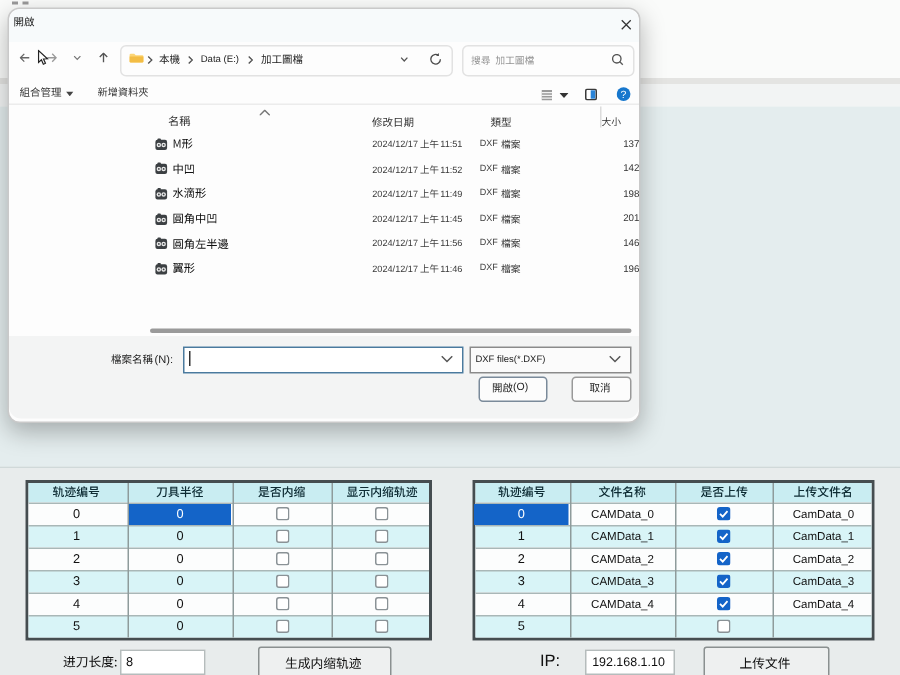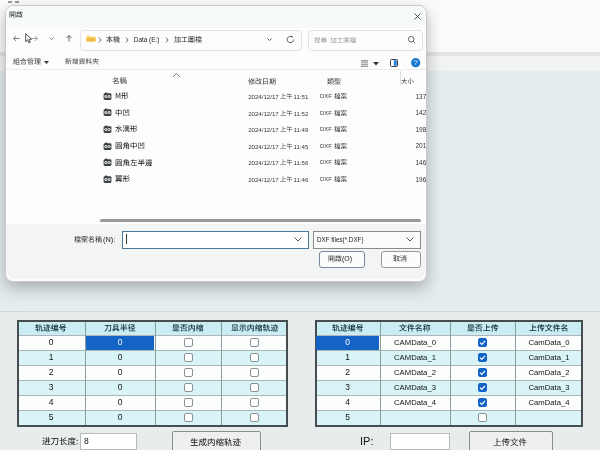--- a/index.html
+++ b/index.html
@@ -416,16 +416,17 @@
     </svg>
     <div class="abs" style="left:80px;top:433px;width:55px;height:15px;background:#fff;border:1px solid #b5bcbc"></div>
     <span style="position:absolute;left:84.0px;top:436.3px;font-size:8.5px;color:#111;white-space:pre;">8</span>
     <span style="position:absolute;left:149.0px;top:457px;font-size:8.5px;color:#111;white-space:pre;margin-left:44px;">mm</span>
     <div class="abs" style="left:172px;top:431px;width:87px;height:22px;background:#eef0f0;border:1px solid #8a9090;border-radius:2px"></div>
     <svg width="51.0" height="10.4" viewBox="0 0 51.0 10.4" style="position:absolute;left:190.0px;top:438.2px;overflow:visible">
       <path transform="translate(0,7.31)" d="M1.8 -5.5H7.7V-4.9H1.8ZM1.4 -3H7.4V-2.4H1.4ZM0.5 -0.2H8.1V0.4H0.5ZM3.9 -7.1H4.6V0.1H3.9ZM2 -7 2.7 -6.9Q2.5 -6.2 2.2 -5.6Q2 -5 1.7 -4.4Q1.4 -3.9 1 -3.5Q1 -3.5 0.9 -3.6Q0.8 -3.7 0.6 -3.7Q0.5 -3.8 0.5 -3.8Q0.8 -4.2 1.1 -4.7Q1.4 -5.2 1.6 -5.8Q1.9 -6.4 2 -7Z M10 -4H12.1V-3.4H10ZM11.8 -4H12.4Q12.4 -4 12.4 -3.9Q12.4 -3.9 12.4 -3.8Q12.4 -3.7 12.4 -3.7Q12.4 -2.7 12.4 -2.1Q12.4 -1.5 12.3 -1.2Q12.3 -0.9 12.2 -0.8Q12.1 -0.7 11.9 -0.6Q11.8 -0.6 11.6 -0.6Q11.5 -0.6 11.2 -0.6Q10.9 -0.6 10.6 -0.6Q10.6 -0.7 10.6 -0.9Q10.5 -1 10.4 -1.2Q10.7 -1.1 11 -1.1Q11.2 -1.1 11.4 -1.1Q11.4 -1.1 11.5 -1.1Q11.6 -1.2 11.6 -1.2Q11.7 -1.3 11.7 -1.6Q11.8 -1.8 11.8 -2.4Q11.8 -2.9 11.8 -3.8ZM14.2 -6.7 14.6 -7.1Q14.9 -7 15.1 -6.8Q15.4 -6.6 15.7 -6.5Q16 -6.3 16.1 -6.1L15.7 -5.7Q15.6 -5.8 15.3 -6Q15.1 -6.2 14.8 -6.4Q14.5 -6.6 14.2 -6.7ZM15.4 -4.4 16.1 -4.2Q15.5 -2.6 14.6 -1.4Q13.6 -0.1 12.3 0.6Q12.3 0.6 12.2 0.5Q12.1 0.4 12 0.3Q11.9 0.2 11.9 0.1Q13.2 -0.6 14.1 -1.7Q14.9 -2.9 15.4 -4.4ZM10 -5.7H16.6V-5.1H10ZM9.6 -5.7H10.3V-3.3Q10.3 -2.8 10.2 -2.3Q10.2 -1.8 10.1 -1.2Q10 -0.7 9.8 -0.2Q9.6 0.3 9.3 0.7Q9.3 0.7 9.2 0.6Q9.1 0.5 9 0.4Q8.9 0.4 8.8 0.3Q9.2 -0.2 9.3 -0.8Q9.5 -1.5 9.5 -2.1Q9.6 -2.8 9.6 -3.3ZM13.1 -7.1H13.8Q13.8 -6 13.9 -4.9Q14 -3.8 14.1 -2.9Q14.3 -2.1 14.5 -1.4Q14.8 -0.7 15.1 -0.4Q15.4 -0 15.7 -0Q15.9 -0 16 -0.4Q16.1 -0.8 16.1 -1.6Q16.2 -1.5 16.4 -1.4Q16.5 -1.3 16.7 -1.3Q16.6 -0.5 16.5 -0.1Q16.4 0.3 16.2 0.5Q16 0.6 15.7 0.6Q15.2 0.6 14.9 0.3Q14.5 0 14.2 -0.5Q14 -1 13.8 -1.7Q13.5 -2.4 13.4 -3.3Q13.3 -4.2 13.2 -5.1Q13.1 -6.1 13.1 -7.1Z M20.8 -3.7 21.3 -4Q21.6 -3.8 22 -3.4Q22.4 -3.1 22.7 -2.8Q23 -2.4 23.3 -2.1Q23.6 -1.8 23.8 -1.6L23.3 -1.1Q23.1 -1.4 22.8 -1.7Q22.5 -2 22.2 -2.4Q21.9 -2.7 21.5 -3.1Q21.2 -3.4 20.8 -3.7ZM20.9 -7.1H21.6V-5.5Q21.6 -5.1 21.5 -4.6Q21.5 -4.2 21.4 -3.7Q21.2 -3.2 21 -2.8Q20.7 -2.3 20.2 -1.9Q19.8 -1.4 19.1 -1Q19.1 -1.1 19 -1.2Q18.9 -1.3 18.9 -1.4Q18.8 -1.5 18.7 -1.5Q19.3 -1.9 19.7 -2.3Q20.2 -2.7 20.4 -3.1Q20.6 -3.5 20.8 -3.9Q20.9 -4.3 20.9 -4.7Q20.9 -5.1 20.9 -5.5ZM17.8 -5.7H24.3V-5.1H18.5V0.7H17.8ZM24.1 -5.7H24.7V-0.2Q24.7 0.1 24.6 0.3Q24.5 0.5 24.3 0.6Q24.1 0.6 23.7 0.7Q23.3 0.7 22.7 0.7Q22.7 0.6 22.7 0.5Q22.6 0.3 22.6 0.2Q22.5 0.1 22.5 0Q22.8 0 23.1 0Q23.3 0 23.5 0Q23.8 0 23.8 0Q24 0 24 -0Q24.1 -0.1 24.1 -0.2Z M26.1 -1.5Q26.1 -1.6 26 -1.7Q26 -1.8 26 -1.9Q25.9 -2 25.9 -2.1Q26 -2.1 26.2 -2.3Q26.3 -2.4 26.5 -2.7Q26.6 -2.8 26.8 -3Q27 -3.3 27.2 -3.7Q27.4 -4 27.6 -4.4Q27.9 -4.9 28.1 -5.3L28.6 -5Q28.1 -4.1 27.6 -3.3Q27 -2.5 26.5 -1.9V-1.9Q26.5 -1.9 26.4 -1.8Q26.4 -1.8 26.3 -1.7Q26.2 -1.7 26.1 -1.6Q26.1 -1.6 26.1 -1.5ZM26.1 -1.5 26 -2.1 26.3 -2.3 28.2 -2.7Q28.2 -2.6 28.2 -2.4Q28.2 -2.3 28.2 -2.2Q27.6 -2 27.2 -1.9Q26.8 -1.8 26.6 -1.7Q26.3 -1.7 26.2 -1.6Q26.1 -1.6 26.1 -1.5ZM26 -3.6Q26 -3.7 26 -3.8Q26 -3.9 25.9 -4Q25.9 -4.1 25.8 -4.2Q26 -4.2 26.1 -4.3Q26.2 -4.5 26.3 -4.7Q26.4 -4.8 26.5 -5Q26.6 -5.3 26.8 -5.6Q27 -6 27.1 -6.3Q27.3 -6.7 27.4 -7.1L28 -6.9Q27.8 -6.3 27.5 -5.8Q27.3 -5.3 27 -4.8Q26.7 -4.3 26.4 -3.9V-3.9Q26.4 -3.9 26.4 -3.9Q26.3 -3.8 26.2 -3.8Q26.1 -3.8 26.1 -3.7Q26 -3.6 26 -3.6ZM26 -3.6 26 -4.1 26.3 -4.2 27.8 -4.4Q27.8 -4.3 27.8 -4.1Q27.7 -4 27.7 -3.9Q27.2 -3.8 26.9 -3.8Q26.6 -3.7 26.4 -3.7Q26.3 -3.7 26.2 -3.6Q26.1 -3.6 26 -3.6ZM25.9 -0.5Q26.4 -0.6 27 -0.8Q27.7 -1.1 28.4 -1.4L28.5 -0.8Q27.9 -0.6 27.2 -0.3Q26.6 -0.1 26 0.2ZM31.5 -4.6 32.1 -4.5Q32 -4.1 31.9 -3.7Q31.8 -3.3 31.7 -3.1L31.2 -3.2Q31.2 -3.4 31.3 -3.6Q31.3 -3.9 31.4 -4.2Q31.4 -4.4 31.5 -4.6ZM28.6 -6.3H33.6V-5H33V-5.8H29.2V-4.9H28.6ZM29.5 -5.2 30.1 -5.1Q29.9 -4.5 29.7 -4Q29.5 -3.4 29.2 -2.9Q28.9 -2.4 28.5 -2.1Q28.5 -2.1 28.4 -2.3Q28.3 -2.4 28.2 -2.5Q28.5 -2.8 28.8 -3.3Q29 -3.8 29.2 -4.3Q29.4 -4.7 29.5 -5.2ZM30.2 -4.8H33.5V-4.3H30.2ZM30.5 -1.9H33V-1.4H30.5ZM30.3 -3.4H33.3V0.6H32.8V-2.9H30.8V0.7H30.3ZM29.1 -3.5 29.6 -4 29.6 -4V0.7H29.1ZM30.5 -7 31 -7.2Q31.2 -6.9 31.3 -6.7Q31.5 -6.4 31.6 -6.2L31 -6Q30.9 -6.2 30.8 -6.5Q30.6 -6.8 30.5 -7ZM30.6 -0.2H33V0.3H30.6Z M34.4 -6.1H37.9V-5.5H34.4ZM36.3 -4.8H36.9V0.6H36.3ZM34.3 -1.4Q34.8 -1.5 35.4 -1.6Q36 -1.7 36.6 -1.8Q37.3 -1.9 37.9 -2L38 -1.5Q37.1 -1.3 36.1 -1.1Q35.2 -0.9 34.5 -0.8ZM34.7 -2.8Q34.7 -2.9 34.6 -3Q34.6 -3.1 34.6 -3.2Q34.5 -3.3 34.5 -3.4Q34.6 -3.4 34.7 -3.6Q34.8 -3.8 34.9 -4.1Q35 -4.2 35.1 -4.5Q35.2 -4.9 35.4 -5.3Q35.5 -5.7 35.6 -6.2Q35.7 -6.7 35.8 -7.2L36.5 -7Q36.3 -6.3 36.1 -5.6Q35.9 -5 35.6 -4.3Q35.4 -3.7 35.1 -3.2V-3.2Q35.1 -3.2 35.1 -3.1Q35 -3.1 34.9 -3Q34.8 -3 34.7 -2.9Q34.7 -2.9 34.7 -2.8ZM34.7 -2.8V-3.3L35 -3.5H37.9V-2.9H35.3Q35.1 -2.9 34.9 -2.9Q34.7 -2.9 34.7 -2.8ZM39 -7.1H39.6V-5.2Q39.6 -4.6 39.5 -3.9Q39.5 -3.2 39.4 -2.4Q39.2 -1.6 38.9 -0.8Q38.6 0 38.1 0.7Q38 0.7 37.9 0.6Q37.9 0.5 37.8 0.4Q37.7 0.4 37.6 0.3Q38.1 -0.3 38.4 -1.1Q38.7 -1.8 38.8 -2.6Q38.9 -3.3 39 -4Q39 -4.7 39 -5.2ZM38 -5.3H40.8V-4.7H38ZM40.5 -5.3H41.1V-0.3Q41.1 -0.1 41.1 -0.1Q41.2 -0.1 41.3 -0.1H41.5Q41.6 -0.1 41.6 -0.1Q41.6 -0.2 41.6 -0.5Q41.7 -0.8 41.7 -1.2Q41.8 -1.2 41.9 -1.1Q42.1 -1 42.2 -1Q42.2 -0.4 42.1 -0.1Q42.1 0.2 41.9 0.3Q41.8 0.5 41.5 0.5H41.2Q40.8 0.5 40.7 0.3Q40.5 0.2 40.5 -0.3Z M49.2 -4.4 49.8 -4.6Q50 -4.2 50.2 -3.8Q50.4 -3.4 50.5 -3Q50.6 -2.6 50.7 -2.3L50.1 -2.1Q50.1 -2.4 50 -2.8Q49.8 -3.2 49.6 -3.6Q49.5 -4.1 49.2 -4.4ZM45.3 -5.9H50.6V-5.3H45.3ZM46.9 -5.6H47.5V-4.4Q47.5 -4 47.5 -3.4Q47.4 -2.9 47.3 -2.4Q47.1 -1.9 46.8 -1.4Q46.5 -0.9 46 -0.5Q45.9 -0.5 45.8 -0.6Q45.7 -0.7 45.6 -0.8Q45.5 -0.8 45.5 -0.9Q46 -1.3 46.3 -1.7Q46.6 -2.2 46.7 -2.6Q46.8 -3.1 46.9 -3.6Q46.9 -4 46.9 -4.4ZM48.4 -5.6H49V-1.2Q49 -1 48.9 -0.8Q48.9 -0.7 48.7 -0.6Q48.5 -0.6 48.3 -0.5Q48 -0.5 47.6 -0.5Q47.6 -0.7 47.5 -0.8Q47.5 -1 47.4 -1.1Q47.7 -1.1 47.9 -1.1Q48.2 -1.1 48.2 -1.1Q48.4 -1.1 48.4 -1.2ZM45.9 -4.6 46.4 -4.5Q46.3 -3.8 46 -3.2Q45.7 -2.6 45.3 -2.1Q45.3 -2.2 45.2 -2.2Q45.1 -2.3 45 -2.3Q44.9 -2.4 44.8 -2.4Q45.2 -2.8 45.4 -3.4Q45.7 -4 45.9 -4.6ZM44.6 -4.2V-0.7H44V-3.6H42.9V-4.2ZM43.1 -6.2 43.5 -6.6Q43.8 -6.5 44.1 -6.3Q44.4 -6.1 44.6 -5.9Q44.9 -5.7 45 -5.5L44.6 -5.1Q44.4 -5.3 44.2 -5.5Q43.9 -5.7 43.6 -5.9Q43.4 -6.1 43.1 -6.2ZM44.4 -0.9Q44.6 -0.9 44.8 -0.8Q45 -0.7 45.3 -0.4Q45.8 -0.2 46.3 -0.1Q46.9 -0 47.6 -0Q47.9 -0 48.3 -0Q48.7 -0 49.2 -0.1Q49.6 -0.1 50 -0.1Q50.3 -0.1 50.7 -0.2Q50.6 -0.1 50.6 0Q50.5 0.1 50.5 0.3Q50.5 0.4 50.5 0.5Q50.3 0.5 49.9 0.5Q49.6 0.5 49.1 0.5Q48.7 0.6 48.3 0.6Q47.9 0.6 47.6 0.6Q46.8 0.6 46.2 0.5Q45.7 0.4 45.2 0.1Q45 -0.1 44.8 -0.2Q44.5 -0.4 44.4 -0.4Q44.2 -0.4 44.1 -0.2Q43.9 -0.1 43.7 0.1Q43.5 0.4 43.3 0.7L42.8 0.1Q43.3 -0.3 43.7 -0.6Q44.1 -0.9 44.4 -0.9ZM47.1 -7 47.7 -7.2Q47.9 -6.9 48.1 -6.5Q48.3 -6.2 48.4 -6L47.8 -5.7Q47.7 -6 47.5 -6.3Q47.3 -6.7 47.1 -7Z" fill="#111"></path>
     </svg>
     <span style="position:absolute;left:360.0px;top:434.5px;font-size:11px;color:#111;white-space:pre;">IP:</span>
     <div class="abs" style="left:390px;top:433px;width:58px;height:15px;background:#fff;border:1px solid #b5bcbc"></div>
+    <div style="position:absolute;left:359.0px;top:435.7px;width:120px;text-align:center;font-size:8.3px;color:#111;line-height:10.4px;">192.168.1.10</div>
     <div class="abs" style="left:469px;top:431px;width:82px;height:22px;background:#eef0f0;border:1px solid #8a9090;border-radius:2px"></div>
     <svg width="34.0" height="10.4" viewBox="0 0 34.0 10.4" style="position:absolute;left:493.0px;top:438.2px;overflow:visible">
       <path transform="translate(0,7.31)" d="M4 -4.4H7.5V-3.7H4ZM0.4 -0.4H8.1V0.3H0.4ZM3.6 -7H4.3V-0H3.6Z M10.8 -7.1 11.4 -6.9Q11.1 -6.2 10.7 -5.5Q10.3 -4.8 9.9 -4.2Q9.5 -3.6 9 -3.1Q9 -3.2 8.9 -3.3Q8.9 -3.4 8.8 -3.5Q8.7 -3.6 8.6 -3.7Q9.1 -4.1 9.5 -4.7Q9.9 -5.2 10.2 -5.8Q10.5 -6.5 10.8 -7.1ZM9.9 -4.9 10.5 -5.5 10.5 -5.5V0.7H9.9ZM12.5 -2.9H15.7V-2.3H12.5ZM15.5 -2.9H15.6L15.7 -3L16.1 -2.7Q15.8 -2.3 15.5 -1.9Q15.1 -1.5 14.7 -1.1Q14.3 -0.6 13.9 -0.2L13.4 -0.6Q13.8 -0.9 14.2 -1.4Q14.6 -1.8 14.9 -2.2Q15.3 -2.6 15.5 -2.9ZM13.4 -7.1 14 -7Q13.9 -6.4 13.7 -5.8Q13.5 -5.2 13.3 -4.5Q13.2 -3.9 13 -3.3Q12.8 -2.8 12.7 -2.3H12Q12.2 -2.8 12.3 -3.4Q12.5 -4 12.7 -4.6Q12.9 -5.3 13.1 -5.9Q13.2 -6.5 13.4 -7.1ZM11.5 -6.2H16.2V-5.6H11.5ZM11 -4.5H16.6V-3.9H11ZM12.5 -1.1 12.9 -1.5Q13.4 -1.2 13.8 -0.9Q14.2 -0.6 14.6 -0.3Q15 -0 15.2 0.2L14.7 0.7Q14.5 0.4 14.1 0.1Q13.7 -0.2 13.3 -0.5Q12.9 -0.8 12.5 -1.1Z M23.2 -5.4 23.8 -5.2Q23.3 -3.6 22.4 -2.5Q21.6 -1.4 20.4 -0.6Q19.3 0.2 17.7 0.7Q17.7 0.6 17.6 0.5Q17.5 0.4 17.5 0.2Q17.4 0.1 17.3 0.1Q18.8 -0.4 20 -1.1Q21.1 -1.8 21.9 -2.9Q22.7 -3.9 23.2 -5.4ZM19.3 -5.3Q19.8 -4 20.6 -2.9Q21.4 -1.9 22.6 -1.1Q23.7 -0.3 25.2 0Q25.2 0.1 25.1 0.2Q25 0.3 24.9 0.4Q24.8 0.5 24.8 0.6Q23.3 0.2 22.1 -0.6Q20.9 -1.4 20.1 -2.5Q19.2 -3.7 18.7 -5.1ZM17.4 -5.6H25.1V-5H17.4ZM20.6 -7 21.3 -7.2Q21.5 -6.9 21.6 -6.5Q21.8 -6.2 21.9 -5.9L21.2 -5.7Q21.1 -5.9 21 -6.3Q20.8 -6.7 20.6 -7Z M30.6 -7H31.3V0.7H30.6ZM29.2 -6.7 29.8 -6.6Q29.7 -6 29.5 -5.4Q29.3 -4.9 29.1 -4.4Q28.9 -3.9 28.7 -3.5Q28.6 -3.5 28.5 -3.6Q28.4 -3.6 28.3 -3.7Q28.2 -3.8 28.1 -3.8Q28.4 -4.2 28.6 -4.6Q28.8 -5.1 28.9 -5.6Q29.1 -6.2 29.2 -6.7ZM29.3 -5.4H33.2V-4.8H29.1ZM28.2 -2.9H33.6V-2.3H28.2ZM27.8 -7.1 28.4 -6.9Q28.1 -6.2 27.8 -5.5Q27.4 -4.8 27 -4.2Q26.6 -3.6 26.1 -3.1Q26.1 -3.2 26 -3.3Q26 -3.4 25.9 -3.5Q25.8 -3.6 25.8 -3.7Q26.2 -4.1 26.5 -4.7Q26.9 -5.2 27.2 -5.8Q27.6 -6.5 27.8 -7.1ZM26.9 -4.9 27.5 -5.5 27.5 -5.5V0.7H26.9Z" fill="#111"></path>
     </svg>
   </div>
 </body></html>

